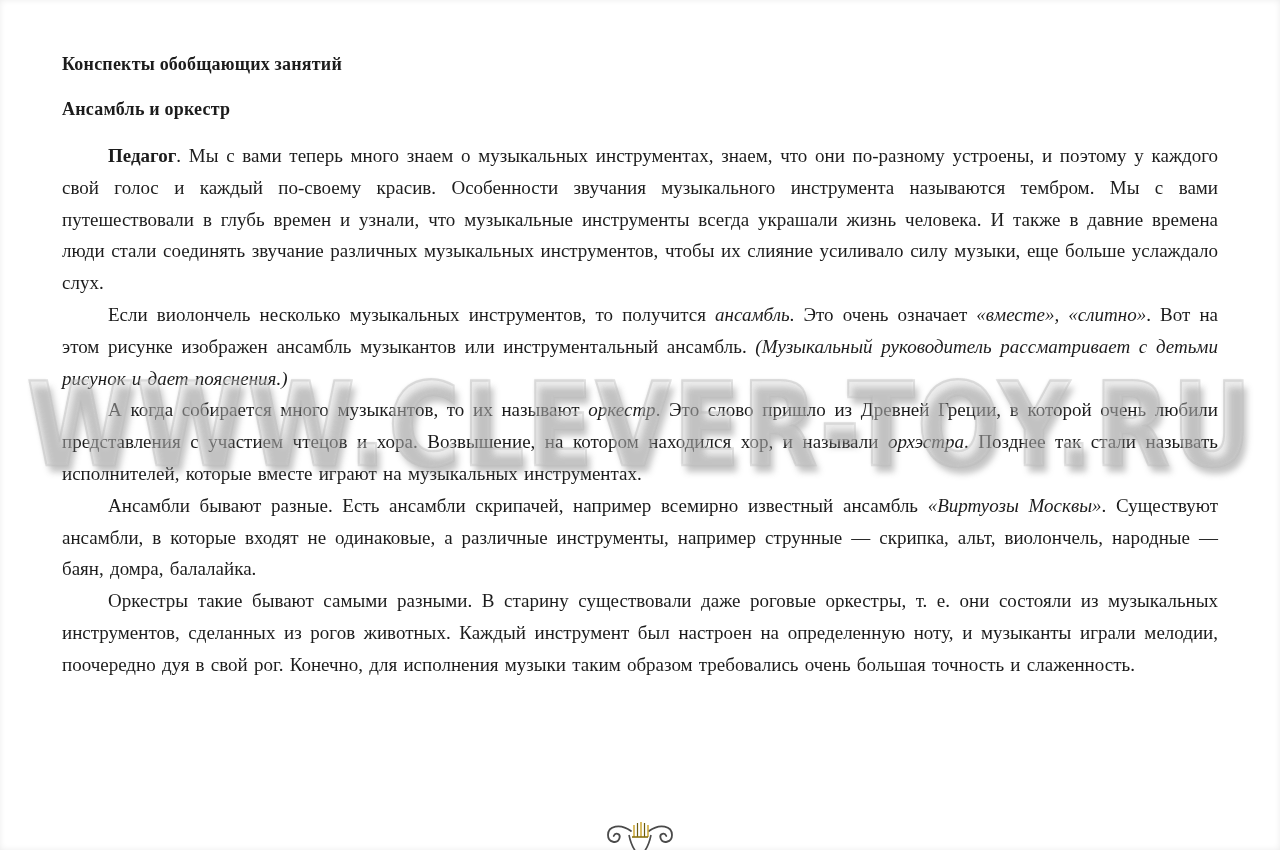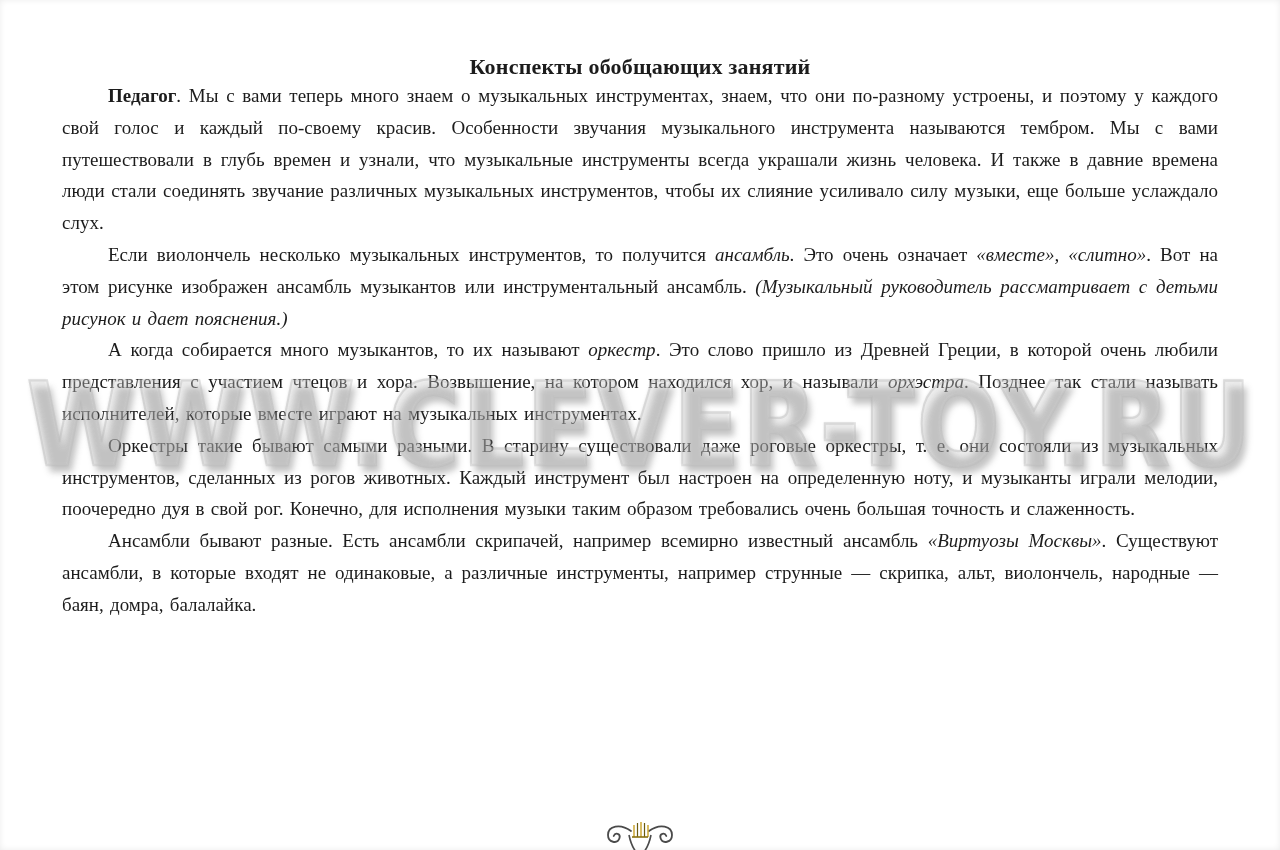--- a/index.html
+++ b/index.html
@@ -17,22 +17,21 @@
   }
   .page {
     position: absolute;
     inset: 0;
     background: #ffffff;
     box-shadow: inset 0 0 6px rgba(0,0,0,0.08);
     padding: 48px 62px 0 62px;
     box-sizing: border-box;
   }
   h1.title, h2.subtitle {
-    text-align: center;
-    font-size: 22px;
+    font-size: 18px;
     font-weight: bold;
     margin: 0;
     letter-spacing: 0.2px;
   }
   h1.title { margin-top: 6px; }
   h2.subtitle { margin-top: 24px; margin-bottom: 20px; }
   .body-text p {
     margin: 0;
     font-size: 19px;
     line-height: 31.8px;
@@ -71,32 +70,33 @@
     transform: translateX(-50%);
     z-index: 2;
   }
 </style>
 </head>
 <body>
 
 <div class="page">
 
   <h1 class="title">Конспекты обобщающих занятий</h1>
+  <h2 class="subtitle">Ансамбль и оркестр</h2>
 
   <div class="body-text">
 
     <p><span class="b">Педагог</span><span>. Мы с вами теперь много знаем о музыкальных инструментах, знаем, что они по-разному устроены, и поэтому у каждого свой голос и каждый по-своему красив. Особенности звучания музыкального инструмента называются тембром. Мы с вами путешествовали в глубь времен и узнали, что музыкальные инструменты всегда украшали жизнь человека. И также в давние времена люди стали соединять звучание различных музыкальных инструментов, чтобы их слияние усиливало силу музыки, еще больше услаждало слух.</span></p>
 
     <p><span>Если виолончель несколько музыкальных инструментов, то получится </span><span class="bi">ансамбль</span><span>. Это очень означает </span><span class="bi">«вместе», «слитно»</span><span>. Вот на этом рисунке изображен ансамбль музыкантов или инструментальный ансамбль. </span><span class="i">(Музыкальный руководитель рассматривает с детьми рисунок и дает пояснения.)</span></p>
 
     <p><span>А когда собирается много музыкантов, то их называют </span><span class="bi">оркестр</span><span>. Это слово пришло из Древней Греции, в которой очень любили представления с участием чтецов и хора. Возвышение, на котором находился хор, и называли </span><span class="bi">орхэстра</span><span>. Позднее так стали называть исполнителей, которые вместе играют на музыкальных инструментах.</span></p>
 
+    <p><span>Ансамбли бывают разные. Есть ансамбли скрипачей, например всемирно известный ансамбль </span><span class="bi">«Виртуозы Москвы»</span><span>. Существуют ансамбли, в которые входят не одинаковые, а различные инструменты, например струнные — скрипка, альт, виолончель, народные — баян, домра, балалайка.</span></p>
+
     <p><span>Оркестры такие бывают самыми разными. В старину существовали даже роговые оркестры, т. е. они состояли из музыкальных инструментов, сделанных из рогов животных. Каждый инструмент был настроен на определенную ноту, и музыканты играли мелодии, поочередно дуя в свой рог. Конечно, для исполнения музыки таким образом требовались очень большая точность и слаженность.</span></p>
-
-    <p><span>Ансамбли бывают разные. Есть ансамбли скрипачей, например всемирно известный ансамбль </span><span class="bi">«Виртуозы Москвы»</span><span>. Существуют ансамбли, в которые входят не одинаковые, а различные инструменты, например струнные — скрипка, альт, виолончель, народные — баян, домра, балалайка.</span></p>
 
   </div>
 
   <div class="watermark">WWW.CLEVER-TOY.RU</div>
 
   <div class="ornament">
     <svg width="78" height="46" viewBox="0 0 78 46" aria-hidden="true">
 
       <path d="M30,11 C19,3 7,6 7,15 c0,7.5 9.5,9.5 11.5,3 c1.3,-4.2 -4.2,-6.2 -5.8,-2" fill="none" stroke="#4a4a4a" stroke-width="1.8" stroke-linecap="round"></path>
 

